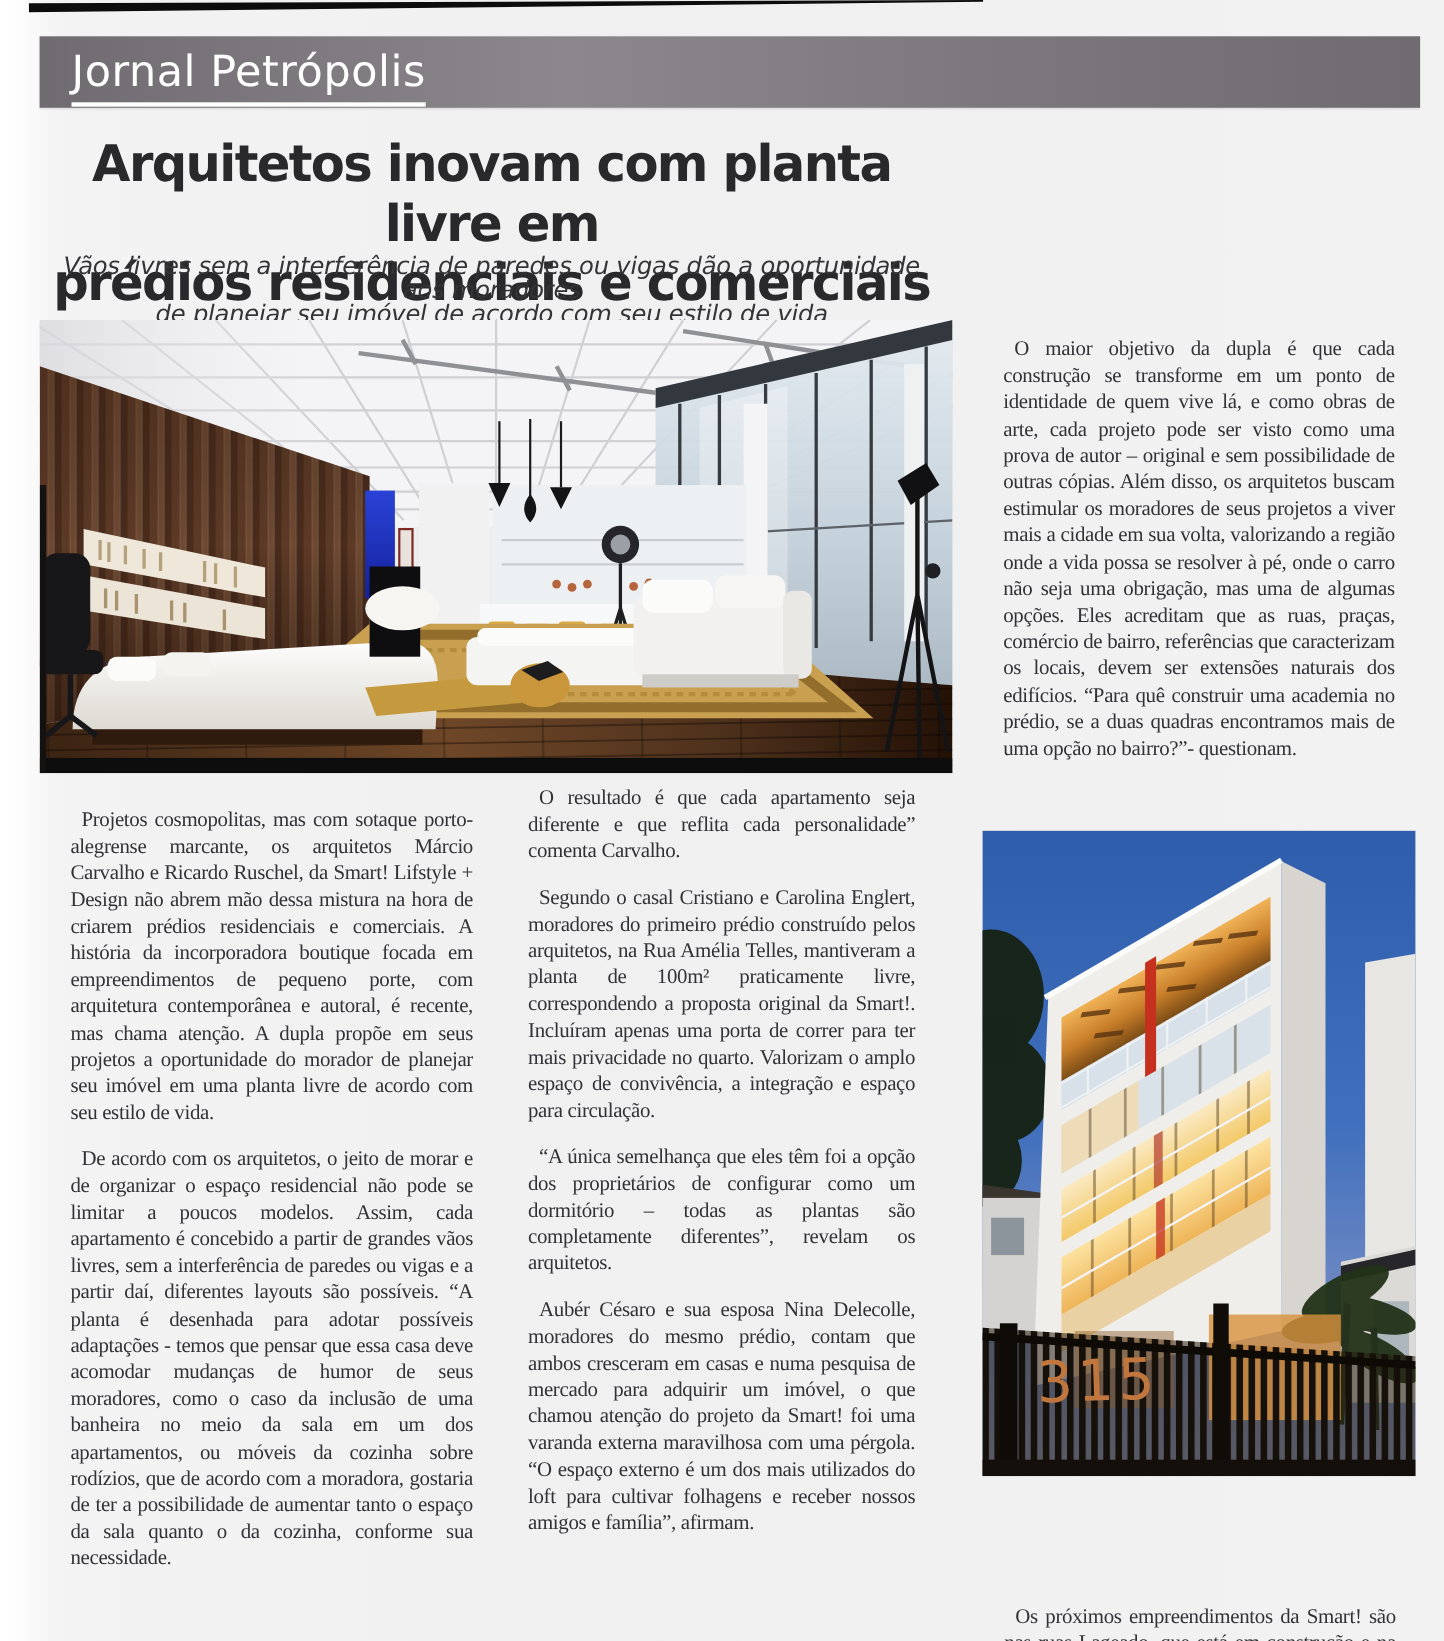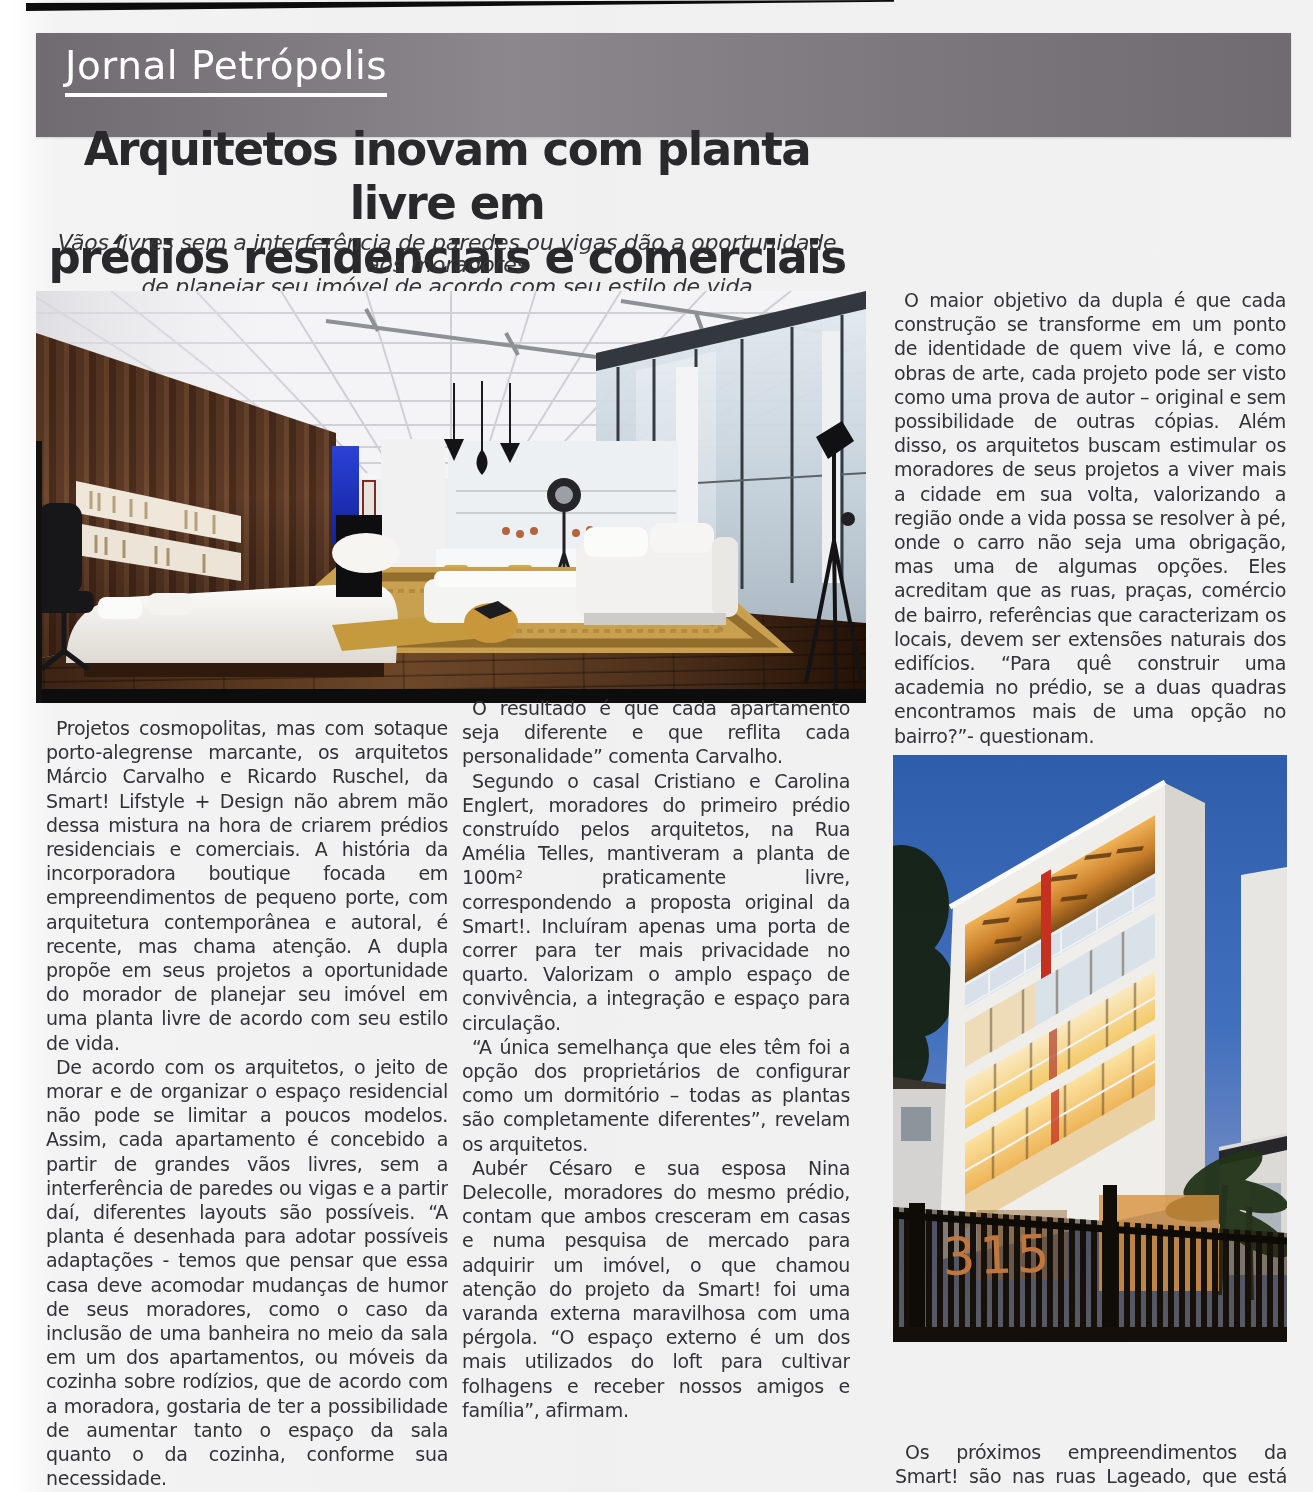--- a/index.html
+++ b/index.html
@@ -7,21 +7,21 @@
     width:1313px;height:1492px;position:relative;overflow:hidden;
     font-family:"DejaVu Sans","Liberation Sans",sans-serif;
     background:linear-gradient(90deg,#ffffff 0px,#ffffff 10px,#f3f3f4 55px,#f0f0f1 45%,#f2f2f3 100%);
   }
   .page{position:absolute;inset:0;}
   .top-sliver{
     position:absolute;left:26px;top:0;width:868px;height:12px;background:#0c0c0c;
     clip-path:polygon(0% 25%,100% 0%,100% 14%,0% 92%);
   }
   .masthead-bar{
-    position:absolute;left:36px;top:33px;width:1255px;height:104px;
+    position:absolute;left:36px;top:33px;width:1255px;height:65px;
     background:linear-gradient(90deg,#6f6b70 0%,#8b878c 38%,#7b777c 70%,#6f6b71 100%);
     box-shadow:0 1px 2px rgba(0,0,0,.15);
   }
   .masthead-logo{
     position:absolute;left:29px;top:12px;color:#ffffff;font-size:39px;font-weight:500;
     letter-spacing:.5px;padding-bottom:5px;border-bottom:4px solid #ffffff;line-height:1.1;
   }
   .headline{
     position:absolute;left:36px;top:122px;width:822px;margin:0;text-align:center;
     color:#29292c;font-size:46px;font-weight:700;line-height:54px;letter-spacing:-1.5px;
@@ -31,21 +31,21 @@
     position:absolute;left:36px;top:232px;width:822px;margin:0;text-align:center;
     color:#343437;font-size:22px;font-style:italic;line-height:22px;letter-spacing:-.2px;
   }
   .photo{position:absolute;overflow:hidden;background:#dddde0;}
   .photo-interior{left:36px;top:291px;width:830px;height:412px;}
   .photo-building{left:893px;top:755px;width:394px;height:587px;}
   .col{
     position:absolute;color:#323236;font-size:19px;line-height:24.2px;text-align:justify;
     letter-spacing:-.3px;overflow:hidden;
   }
-  .col p{margin:0;text-indent:10px;}
+  .col p{margin:18px;text-indent:10px;font-family:Liberation Serif, serif;}
   .col-left{left:46px;top:716px;width:402px;height:772px;}
   .col-mid{left:462px;top:696px;width:388px;height:772px;}
   .col-right{left:894px;top:288px;width:392px;height:458px;}
   .caption{left:895px;top:1440px;width:392px;height:126px;}
 </style>
 </head>
 <body>
 
 <div class="page">
 

